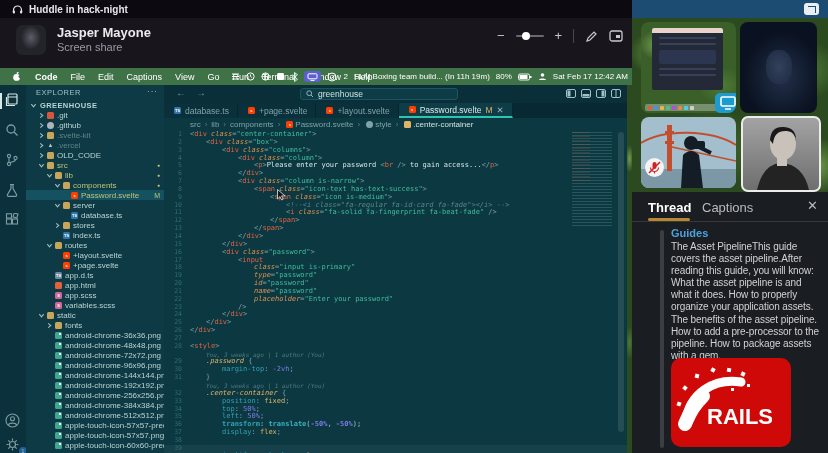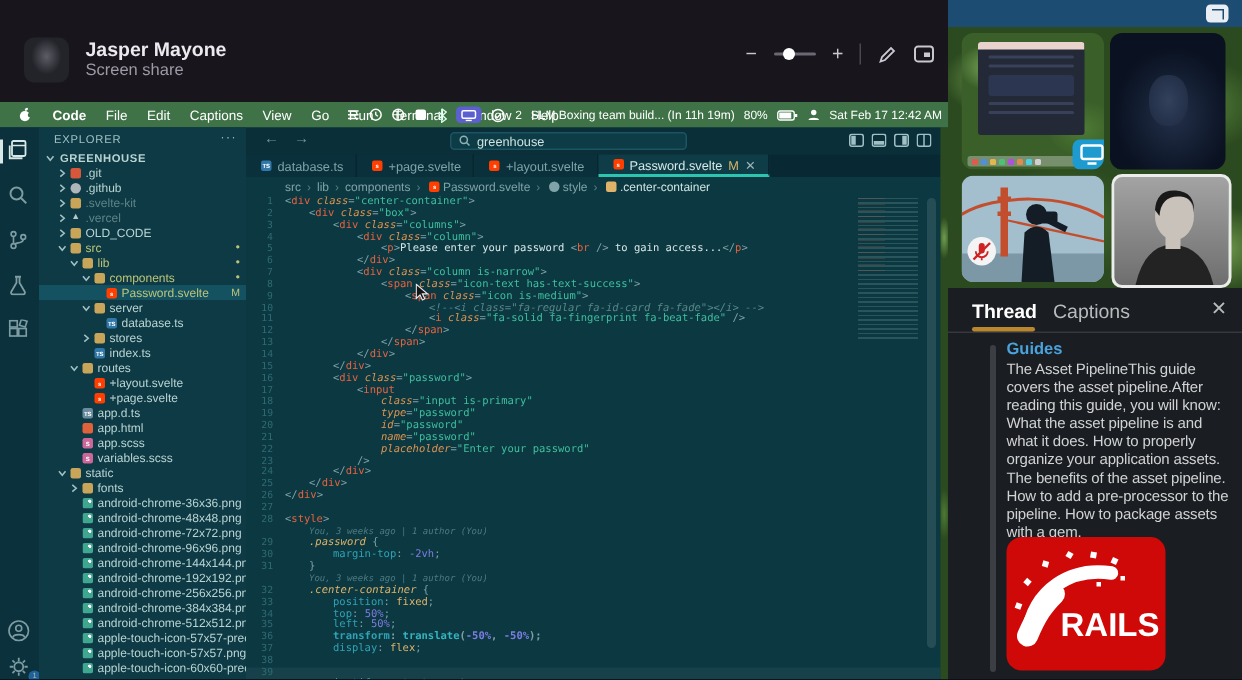--- a/index.html
+++ b/index.html
@@ -123,29 +123,39 @@
   
   .thread{left:632px;top:192px;width:196px;height:261px;background:#1a1d21;}
   .th-head{position:absolute;left:0;top:0;width:196px;height:29px;border-bottom:1px solid #36383c;}
   .th-tab1{position:absolute;left:16px;top:8px;font-size:13px;font-weight:bold;color:#fff;}
   .th-ul{position:absolute;left:16px;top:26px;width:42px;height:3px;background:#b8872f;border-radius:2px;}
   .th-tab2{position:absolute;left:70px;top:8px;font-size:13px;color:#b9bbbd;}
   .th-x{position:absolute;right:10px;top:6px;font-size:13px;color:#b9bbbd;}
   .unfurl-bar{position:absolute;left:28px;top:38px;width:4px;height:218px;background:#3b3e43;border-radius:2px;}
   .guides{position:absolute;left:39px;top:35px;font-size:11px;font-weight:bold;color:#4aa3dd;}
   .th-body{position:absolute;left:39px;top:49px;width:152px;font-size:10px;line-height:12.1px;color:#d1d2d3;letter-spacing:-0.1px;}
-  .rails{position:absolute;left:39px;top:166px;width:106px;height:89px;border-radius:10px;background:#cf0808;overflow:hidden;}
+  .rails{position:absolute;left:39px;top:166px;width:120px;height:89px;border-radius:10px;background:#cf0808;overflow:hidden;}
 
   svg{display:block;}
 </style>
 </head>
 <body>
 
 <div id="stage">
 
+  <div class="abs topbar">
+    <span>
+      <svg width="11" height="11" viewBox="0 0 11 11">
+          <path d="M1.5 8V6a4 4 0 0 1 8 0v2" fill="none" stroke="#e8e6eb" stroke-width="1.2"></path>
+          <rect x="0.8" y="6.5" width="2.2" height="3" rx="1" fill="#e8e6eb"></rect>
+          <rect x="8" y="6.5" width="2.2" height="3" rx="1" fill="#e8e6eb"></rect>
+        </svg>
+    </span>
+    <span class="topbar-title">Huddle in hack-night</span>
+  </div>
 
   <div class="abs blue-head"></div>
   <div class="abs popout"></div>
 
   <div class="abs huddle-head"></div>
   <div class="abs avatar"></div>
   <div class="abs pname">Jasper Mayone</div>
   <div class="abs psub">Screen share</div>
 
   <div class="abs hctl">

